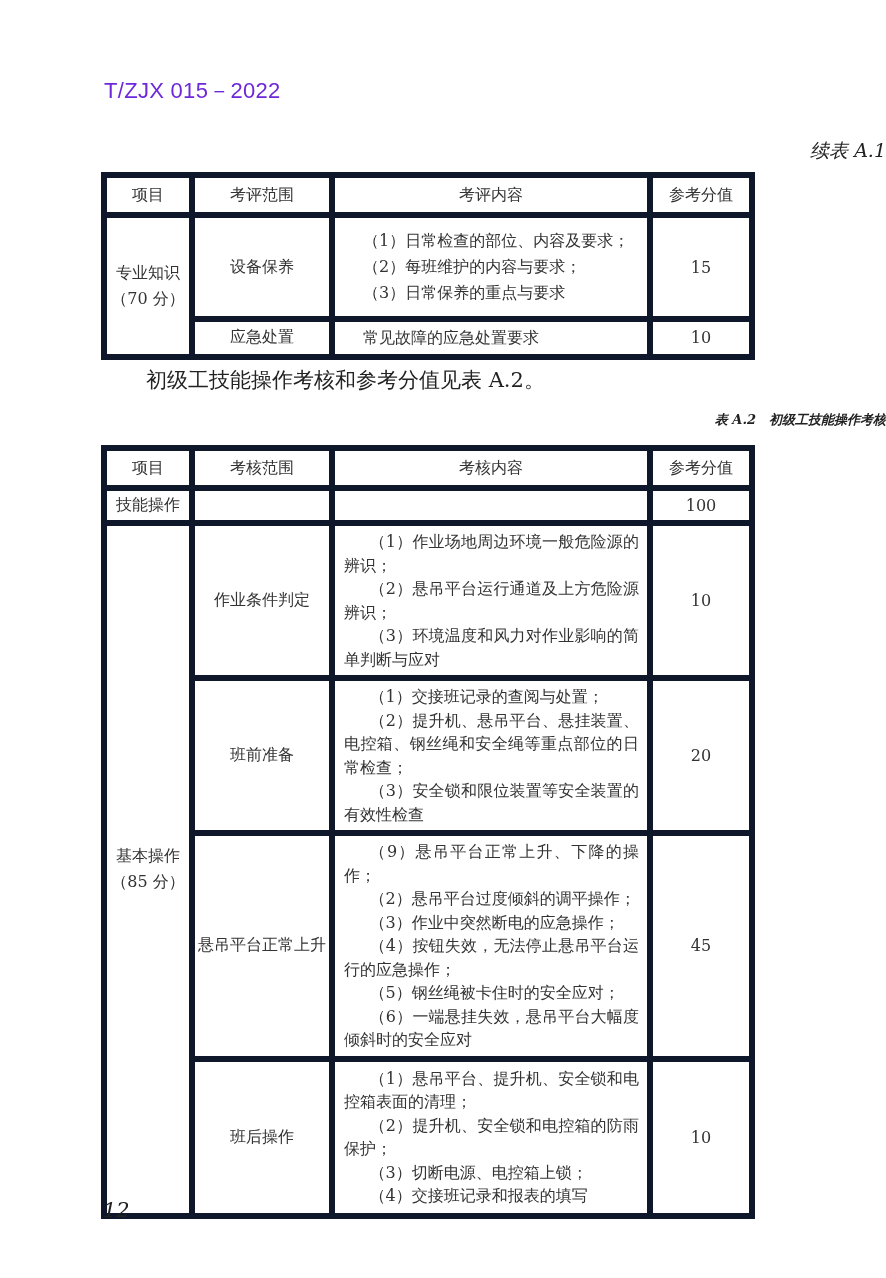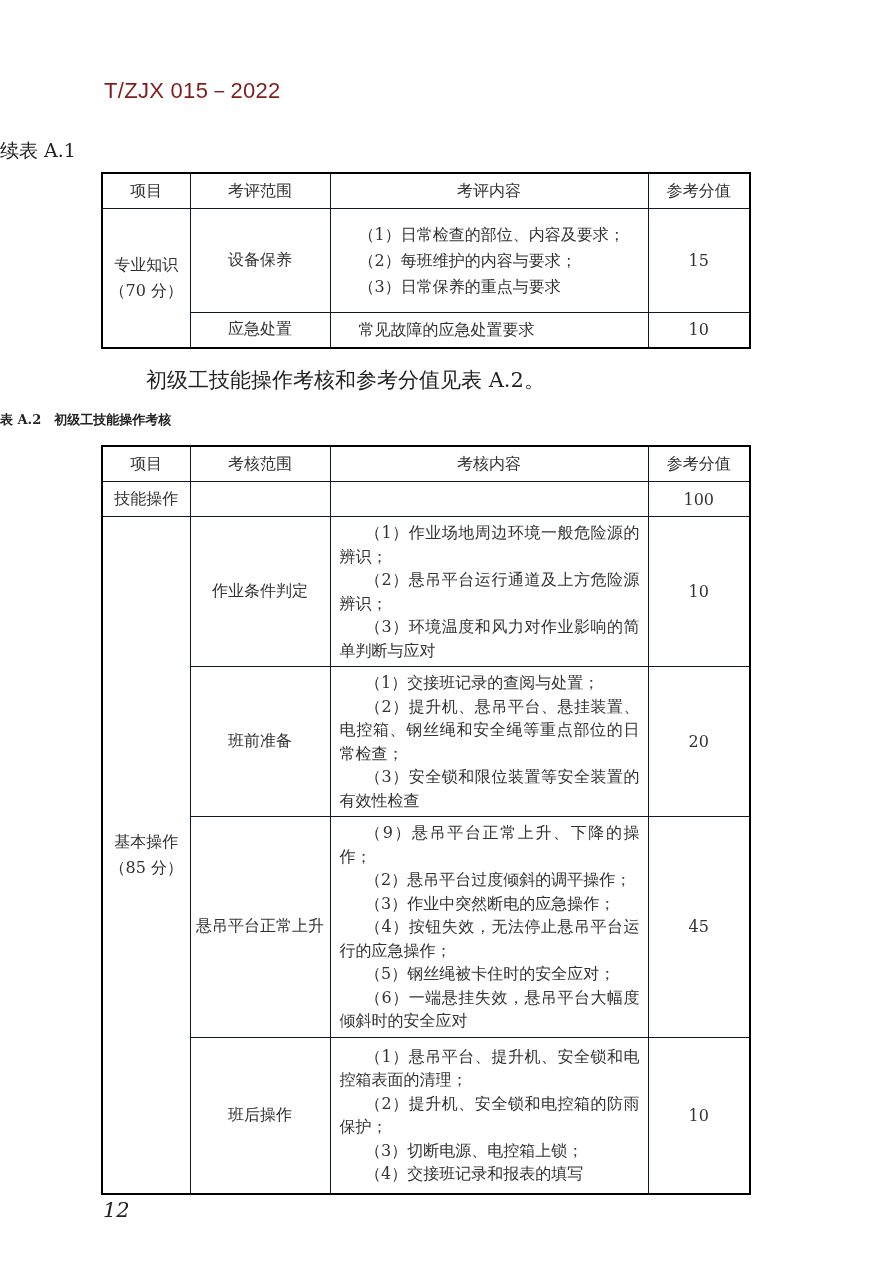--- a/index.html
+++ b/index.html
@@ -3,39 +3,39 @@
 <meta charset="utf-8">
 <style>
   html, body { margin: 0; padding: 0; background: #ffffff; }
   body {
     width: 886px; height: 1278px; position: relative; overflow: hidden;
     font-family: "DejaVu Serif", "Liberation Serif", serif; color: #1a1a1a;
   }
   .doc-code {
     position: absolute; left: 104px; top: 76px;
     font-family: "Liberation Sans", "DejaVu Sans", sans-serif;
-    font-size: 22px; letter-spacing: 0.3px; color: #7f1d1d;
+    font-size: 22px; letter-spacing: 0.3px; color: #6d28d9;
   }
   .caption {
-    position: absolute; left: 0; width: 886px; text-align: left;
-    font-size: 19px; color: #222;
+    position: absolute; left: 0; width: 886px; text-align: right;
+    font-size: 19px; color: #222; font-style: italic;
   }
   .caption.a1 { top: 138px; }
   .caption.a2 { top: 411px; font-weight: bold; font-size: 13px; }
   .para {
     position: absolute; left: 146px; top: 366px;
     font-size: 21px; color: #222;
   }
   table.t {
     position: absolute; left: 101px; border-collapse: collapse;
     border: 2px solid #000; table-layout: fixed;
     font-size: 16px; color: #333;
   }
   table.t td, table.t th {
-    border: 1px solid #0f172a; font-weight: normal; padding: 0;
+    border: 6px solid #0f172a; font-weight: normal; padding: 0;
     vertical-align: middle;
   }
   table.t th { height: 34px; text-align: center; }
   .c1 { width: 88px; } .c2 { width: 140px; } .c3 { width: 318px; } .c4 { width: 102px; }
   .center { text-align: center; }
   .content { padding: 4px 8px 4px 9px !important; line-height: 23.5px; text-align: justify; }
   .content .line { display: block; }
   .indent { text-indent: 1.6em; }
   #t1 { top: 172px; }
   #t2 { top: 445px; }

